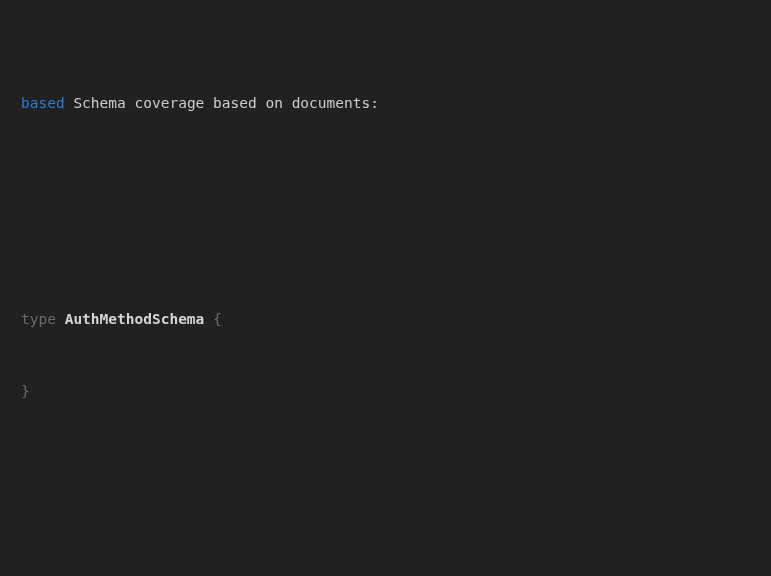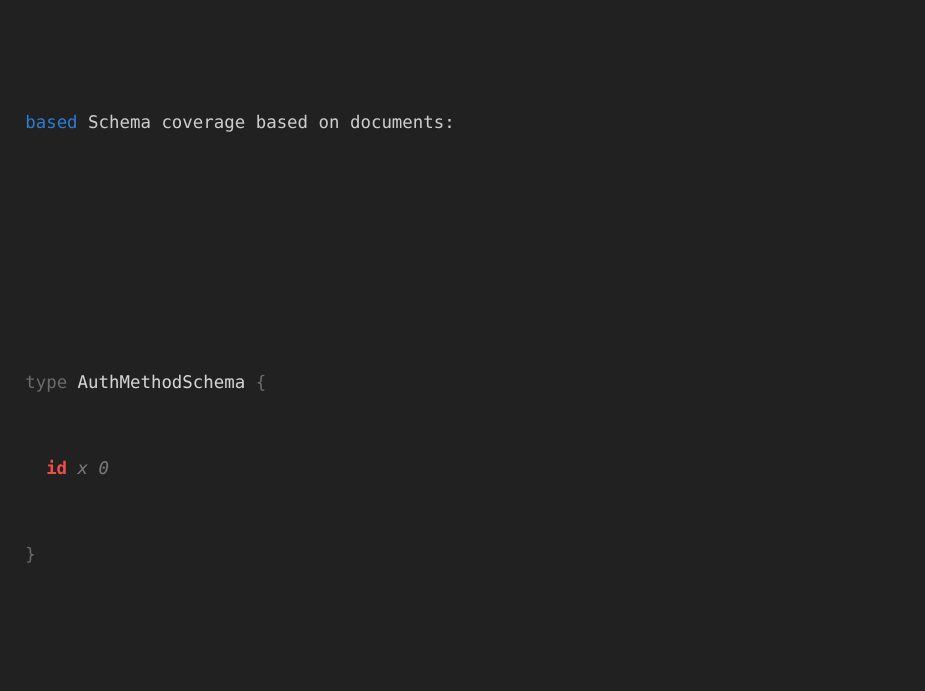--- a/index.html
+++ b/index.html
@@ -31,21 +31,21 @@
     color: var(--info-blue, #2b7cd3);
   }
   .t-text {
     color: var(--foreground, #cccccc);
   }
   .t-kw {
     color: var(--muted-gray, #6b6b6b);
   }
   .t-name {
     color: var(--name-white, #d4d4d4);
-    font-weight: normal;
+    font-weight: bold;
     text-align: right;
   }
   .t-field {
     color: var(--name-white, #d4d4d4);
     font-weight: bold;
   }
   .t-field.zero {
     color: var(--unused-red, #f14c4c);
   }
   .t-usage {
@@ -57,21 +57,20 @@
 <body>
 
 <div class="screen">
 
   <div class="line"><span class="t-info">based</span> <span class="t-text">Schema coverage based on documents:</span></div>
 
   <div class="line"></div>
 
   
   <div class="line"><span class="t-kw">type</span> <span class="t-name">AuthMethodSchema</span> <span class="t-kw">{</span></div>
-  <div class="line indent"><span class="t-field zero">id</span> <span class="t-usage">x 0</span></div>
   <div class="line"><span class="t-kw">}</span></div>
 
   <div class="line"></div>
 
   
   
   
   
   
   

